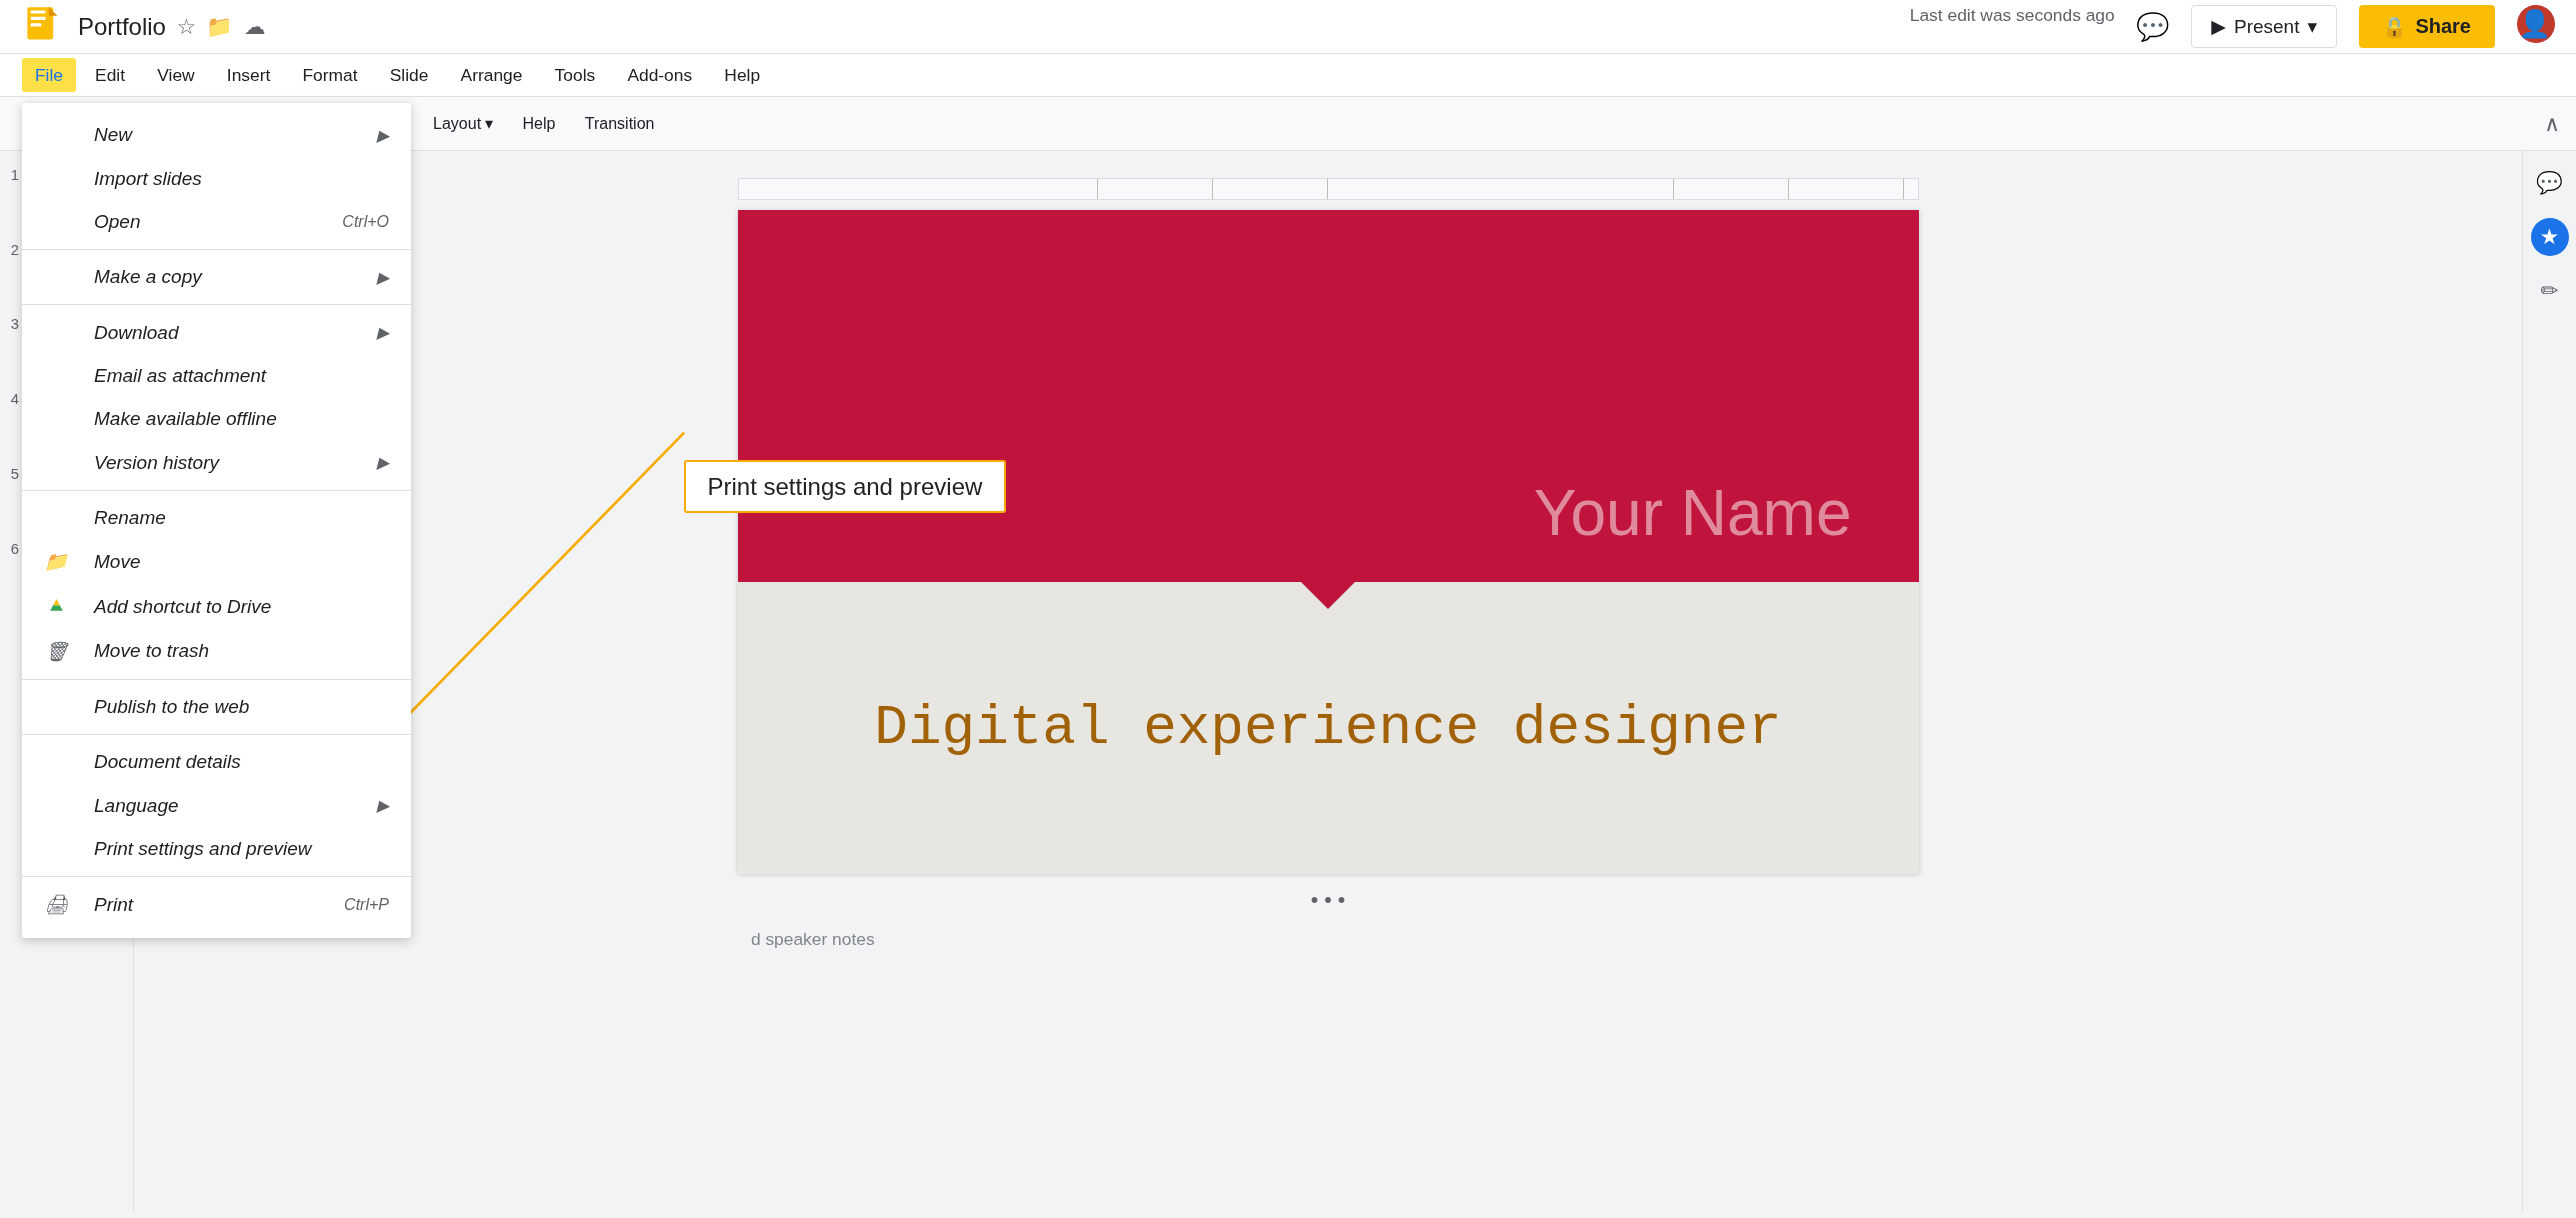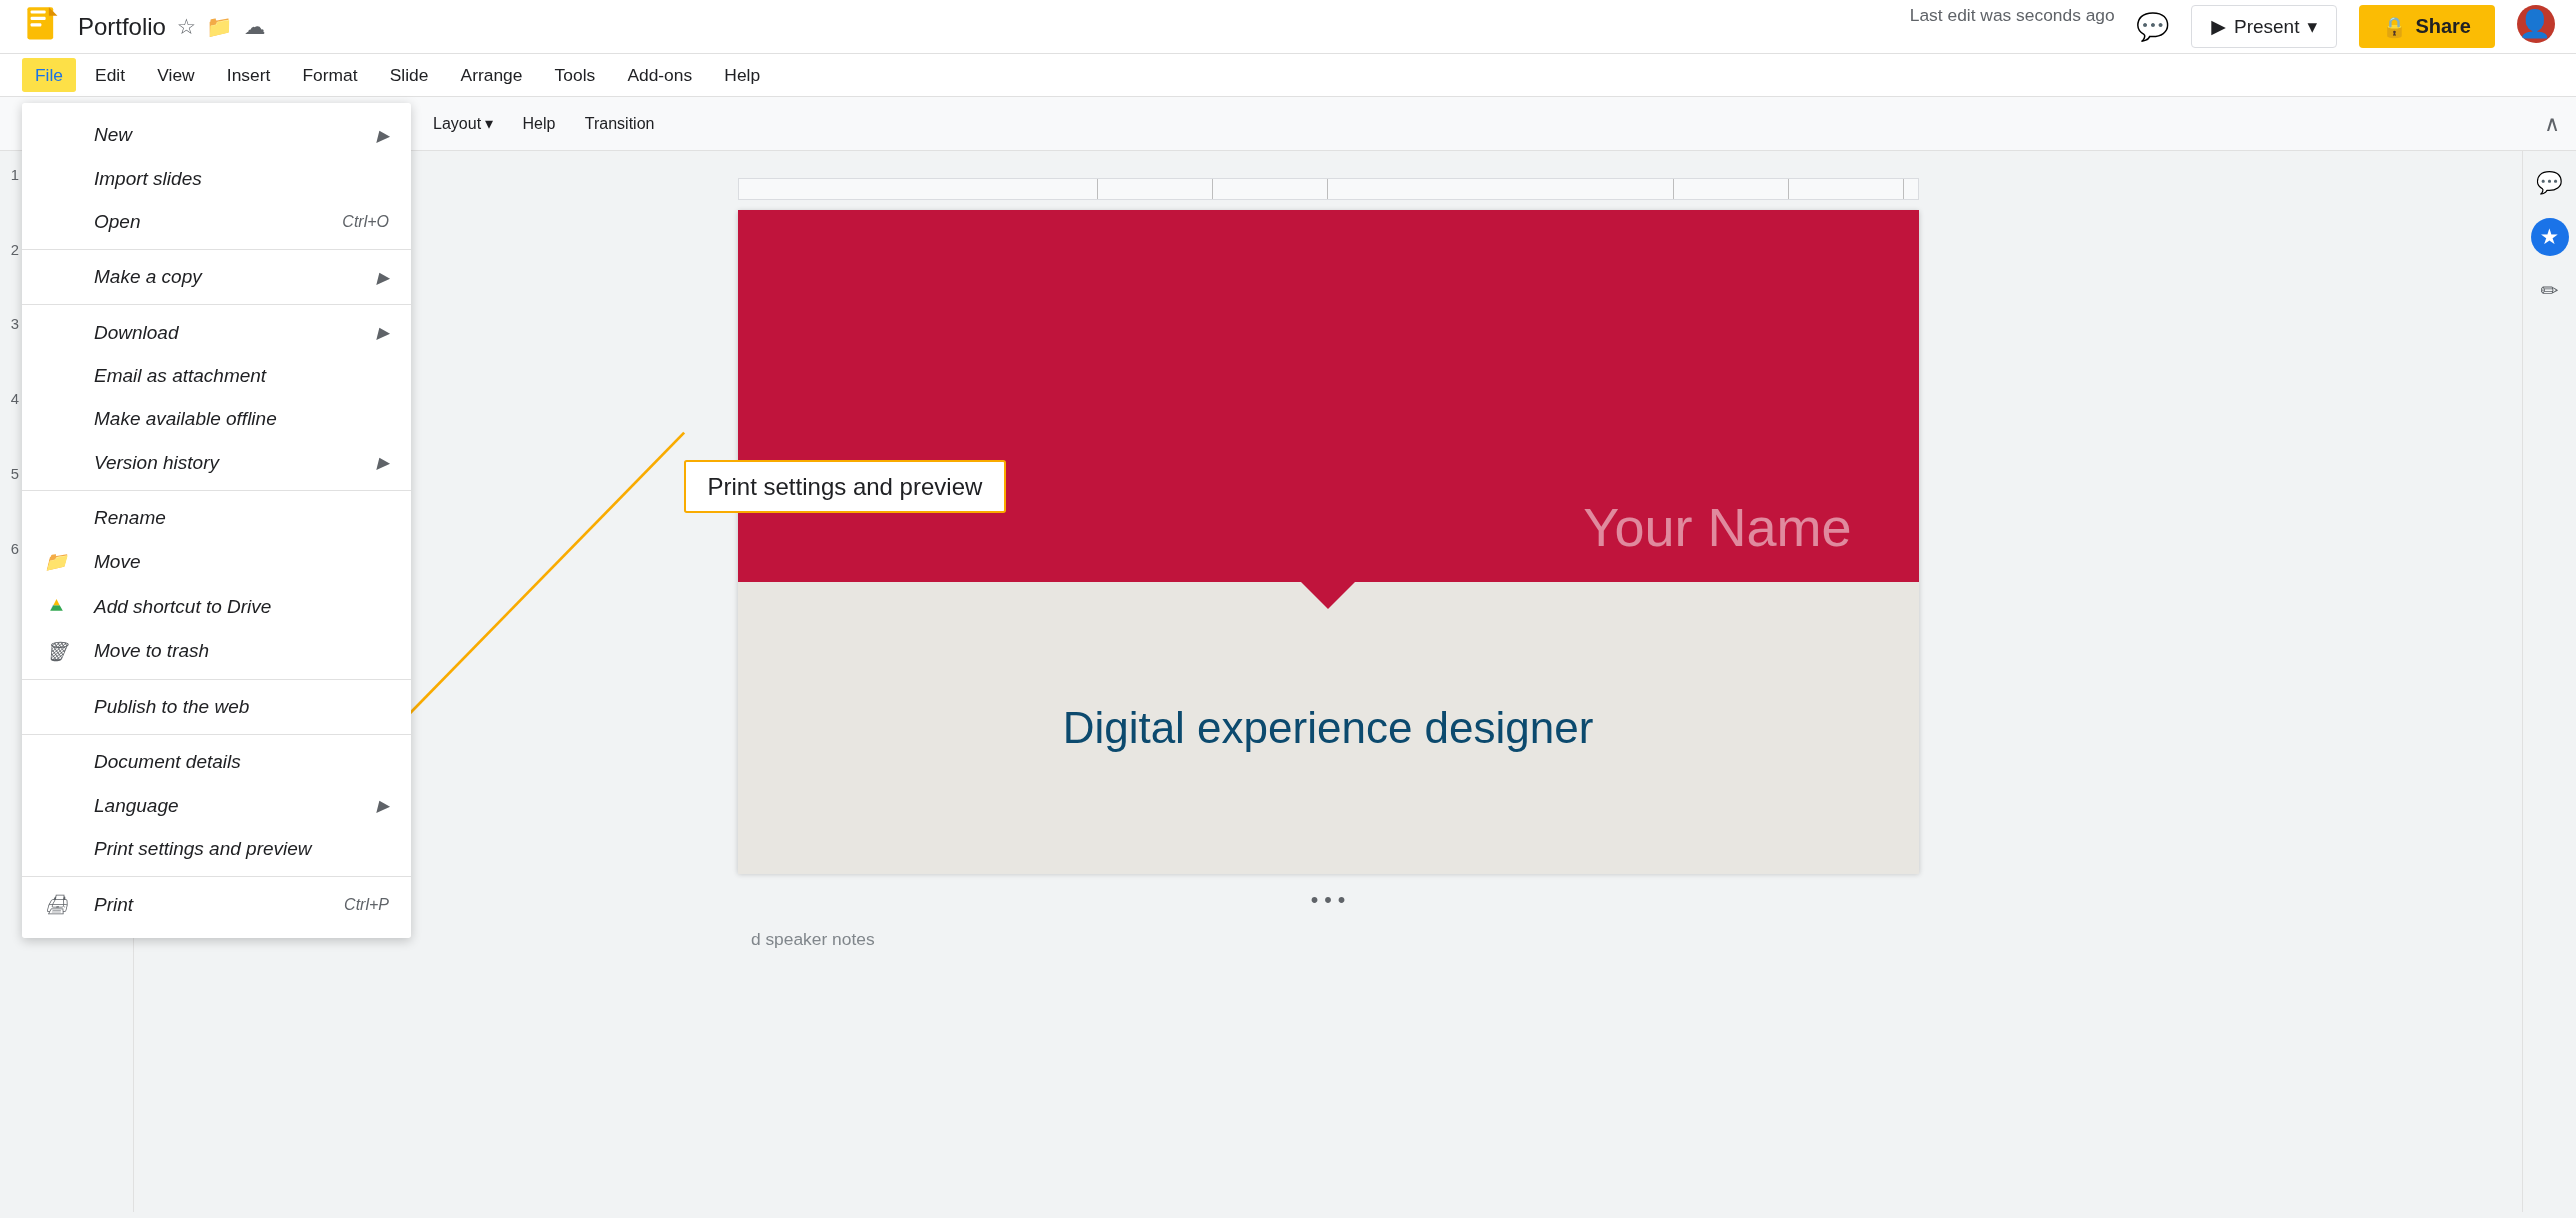--- a/index.html
+++ b/index.html
@@ -260,38 +260,39 @@
       overflow: hidden;
     }
     #slide-top {
       width: 100%;
       height: 56%;
       background: #c0143c;
       position: relative;
     }
     #slide-name {
       position: absolute;
-      bottom: 24px;
+      bottom: 32px;
       right: 67px;
-      font-size: 54px;
+      font-size: 64px;
       color: rgba(255,255,255,0.5);
       font-weight: 300;
     }
     #slide-bottom {
       width: 100%;
       height: 44%;
       background: #e8e6e1;
       display: flex;
       align-items: center;
       justify-content: center;
     }
     #slide-subtitle {
-      font-size: 44px;
-      color: #0c4a6e;
+      font-size: 56px;
+      color: #a16207;
       font-weight: 300;
+      font-family: Liberation Mono, monospace;
     }
     
     #slide-chevron {
       position: absolute;
       bottom: -27px;
       left: 50%;
       transform: translateX(-50%);
       width: 0;
       height: 0;
       border-left: 40px solid transparent;

